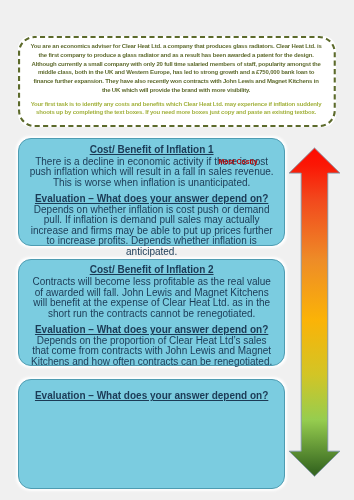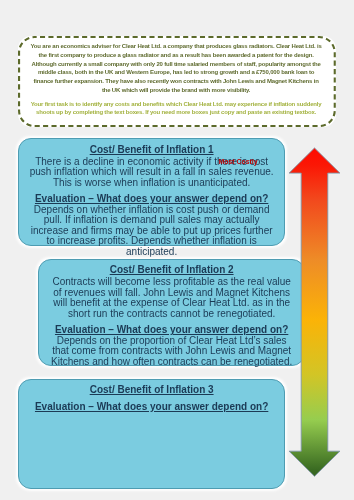--- a/index.html
+++ b/index.html
@@ -50,31 +50,30 @@
 
   <div class="box" id="box1" style="top: 138.2px; height: 108.1px;">
       <div class="boxpad">
         <div class="t hdr">Cost/ Benefit of Inflation 1</div>
         <div class="t gap2">There is a decline in economic activity if there is cost push inflation which will result in a fall in sales revenue. This is worse when inflation is unanticipated.</div>
         <div class="t hdr gap">Evaluation – What does your answer depend on?</div>
         <div class="t">Depends on whether inflation is cost push or demand pull. If inflation is demand pull sales may actually increase and firms may be able to put up prices further to increase profits. Depends whether inflation is anticipated.</div>
       </div>
     </div>
   <div class="ann">Most Costly</div>
-  <div class="box" id="box2" style="top: 258.6px; height: 107.7px; margin-left: 20px;">
+  <div class="box" id="box2" style="top: 258.6px; height: 107.7px;">
       <div class="boxpad">
         <div class="t hdr">Cost/ Benefit of Inflation 2</div>
-        <div class="t gap2">Contracts will become less profitable as the real value of revenues will fall. John Lewis and Magnet Kitchens will benefit at the expense of Clear Heat Ltd. as in the short run the contracts cannot be renegotiated.</div>
+        <div class="t gap2">Contracts will become less profitable as the real value of awarded will fall. John Lewis and Magnet Kitchens will benefit at the expense of Clear Heat Ltd. as in the short run the contracts cannot be renegotiated.</div>
         <div class="t hdr gap">Evaluation – What does your answer depend on?</div>
         <div class="t">Depends on the proportion of Clear Heat Ltd’s sales that come from contracts with John Lewis and Magnet Kitchens and how often contracts can be renegotiated.</div>
       </div>
     </div>
   <div class="box" id="box3" style="top: 378.6px; height: 110.7px;">
       <div class="boxpad">
-        <div class="t hdr">Cost/ Benefit of Inflation 3</div>
         <div class="t hdr gap">Evaluation – What does your answer depend on?</div>
       </div>
     </div>
 
   <svg class="arrow" viewBox="0 0 55 332.3">
     <defs>
       <linearGradient id="ag" x1="0" y1="0" x2="0" y2="1">
         <stop offset="0.000" stop-color="#FF0A00"></stop>
         <stop offset="0.052" stop-color="#FB1705"></stop>
         <stop offset="0.158" stop-color="#F2491D"></stop>

